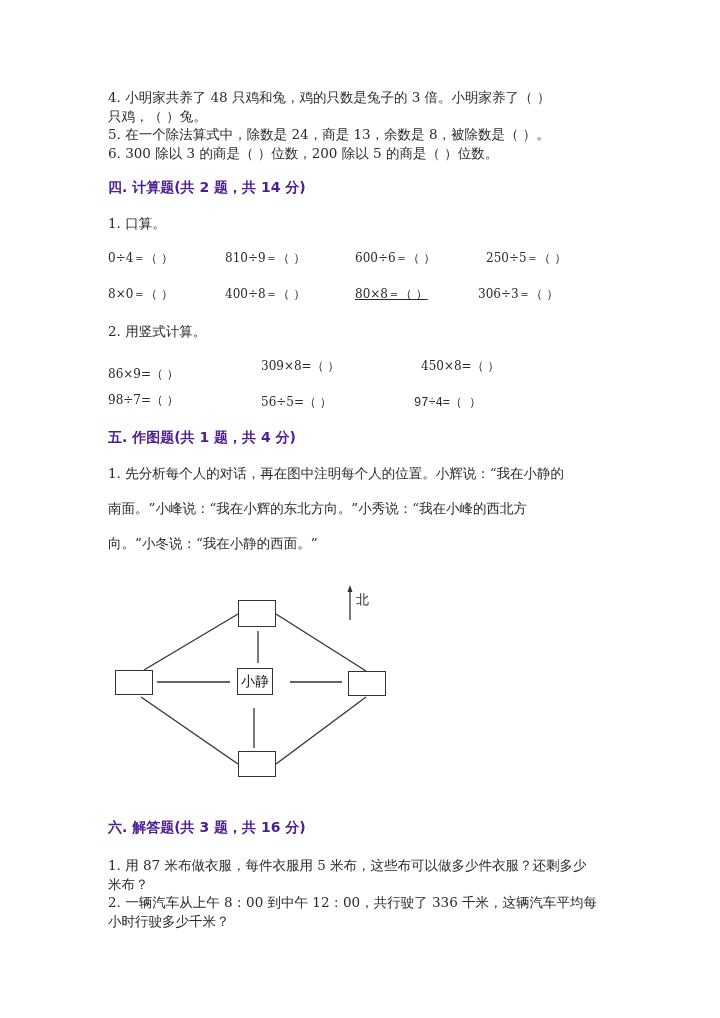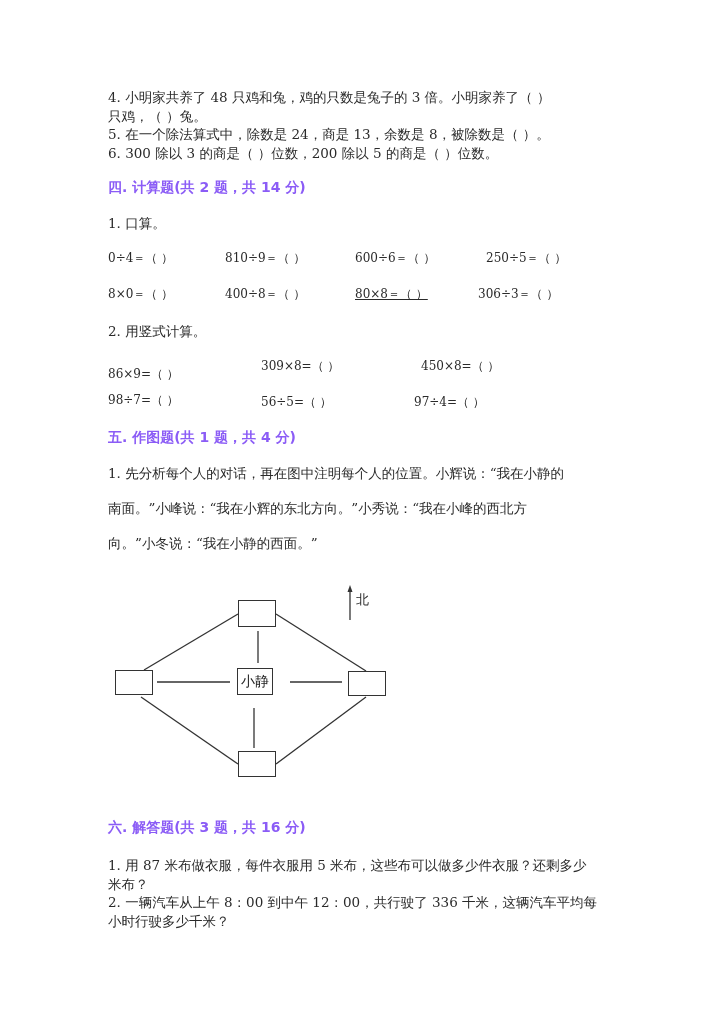--- a/index.html
+++ b/index.html
@@ -1,20 +1,20 @@
 <!DOCTYPE html>
 <html><head>
 <meta charset="utf-8">
 <style>
   html, body { margin:0; padding:0; background:#ffffff; }
   body { width:720px; height:1018px; position:relative; overflow:hidden;
          font-family:"DejaVu Serif","Liberation Serif",serif; color:#2a2a2a; }
   .ln { position:absolute; left:108px; font-size:13.5px; line-height:19px; white-space:nowrap; }
   .hd { position:absolute; left:108px; font-size:14px; font-weight:bold; white-space:nowrap;
-        font-family:"DejaVu Sans","Liberation Sans",sans-serif; color:#8b5cf6; }
+        font-family:"DejaVu Sans","Liberation Sans",sans-serif; color:#4c1d95; }
   .cell { position:absolute; font-size:12px; white-space:nowrap; }
   .box { position:absolute; border:1.5px solid #333; background:#fff; box-sizing:border-box; }
   .box span { display:block; text-align:center; font-size:14px; line-height:24px;
               font-family:"DejaVu Sans","Liberation Sans",sans-serif; color:#222; }
   svg.lines { position:absolute; left:0; top:0; }
   .north { position:absolute; font-size:13px; font-family:"DejaVu Sans","Liberation Sans",sans-serif; }
 </style>
 </head>
 <body>
 
@@ -37,21 +37,21 @@
 <div class="cell" style="left:478px; top:286px;">306÷3＝（        ）</div>
 
 <div class="ln" style="top:322px;">2. 用竖式计算。</div>
 
 <div class="cell" style="left:108px; top:358px;margin-top:8px;">86×9=（        ）</div>
 <div class="cell" style="left:261px; top:358px;">309×8=（        ）</div>
 <div class="cell" style="left:421px; top:358px;">450×8=（        ）</div>
 
 <div class="cell" style="left:108px; top:392px;">98÷7=（        ）</div>
 <div class="cell" style="left:261px; top:394px;">56÷5=（        ）</div>
-<div class="cell" style="left:414px; top:394px;">97÷4=（        ）</div>
+<div class="cell" style="left:414px; top:394px;font-family:Liberation Mono, monospace;">97÷4=（        ）</div>
 
 <div class="hd" style="top:429px;">五. 作图题(共 1 题，共 4 分)</div>
 <div class="ln" style="top:464px;">1. 先分析每个人的对话，再在图中注明每个人的位置。小辉说：“我在小静的</div>
 <div class="ln" style="top:499px;">南面。”小峰说：“我在小辉的东北方向。”小秀说：“我在小峰的西北方</div>
 <div class="ln" style="top:534px;">向。”小冬说：“我在小静的西面。”</div>
 
 <svg class="lines" width="720" height="1018">
   <g stroke="#333" stroke-width="1.3" fill="none">
     <line x1="238" y1="614" x2="144" y2="670"></line>
     <line x1="276" y1="614" x2="366" y2="671"></line>

